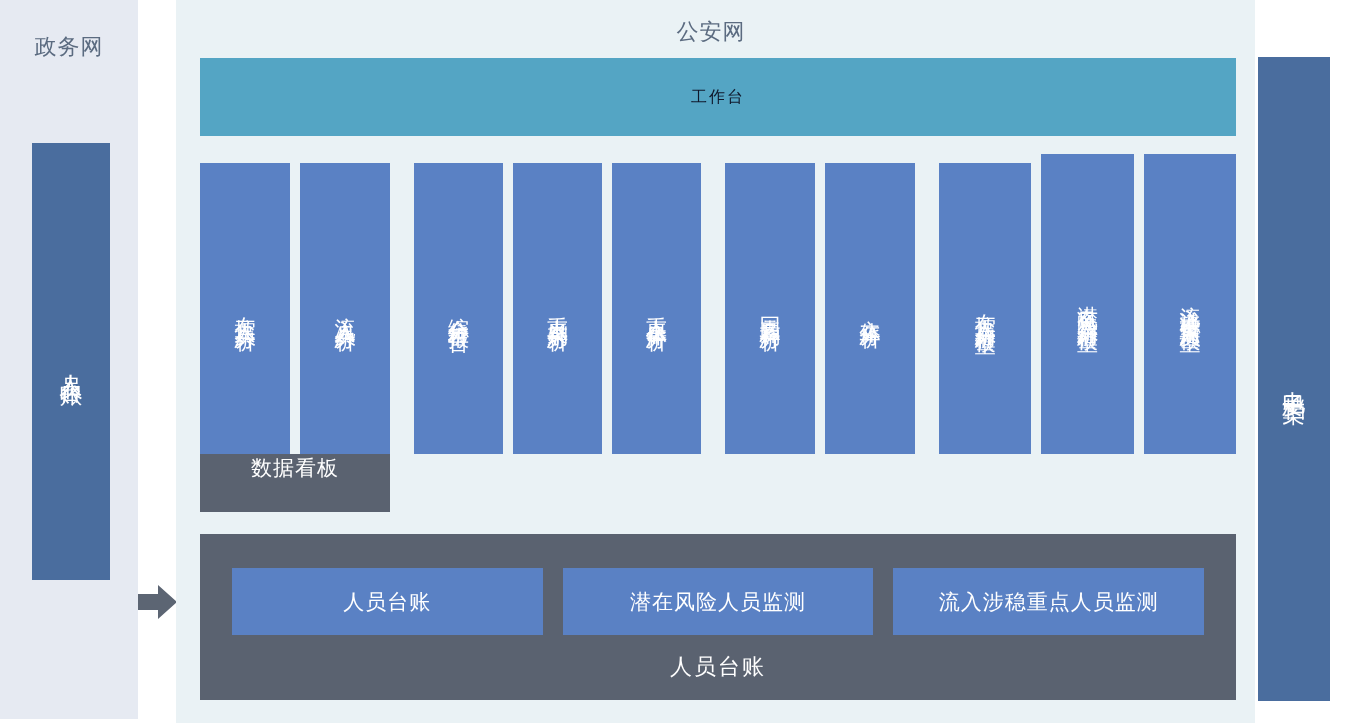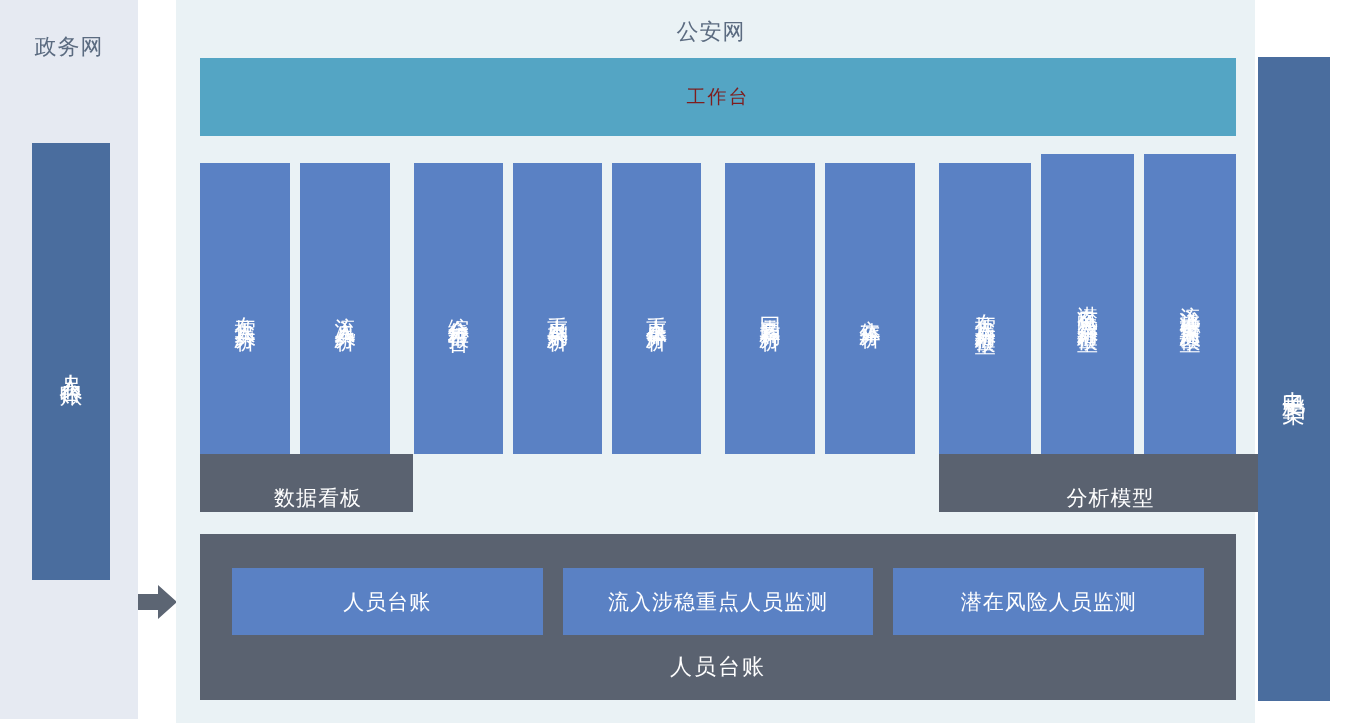--- a/index.html
+++ b/index.html
@@ -83,22 +83,22 @@
 
   
   #workbench-bar {
     position: absolute;
     left: 24px; top: 58px;
     width: 1036px; height: 78px;
     background: #54a5c4;
     display: flex;
     align-items: center;
     justify-content: center;
-    color: #7f1d1d;
-    font-size: 19px;
+    color: #0f172a;
+    font-size: 16px;
     letter-spacing: 2px;
   }
 
   
   #groups-row {
     position: absolute;
     left: 24px; top: 163px;
     width: 1036px; height: 349px;
   }
   .group {
@@ -126,26 +126,25 @@
     margin-top: -9px;
     height: 300px;
   }
   .group-footer {
     position: absolute;
     left: 0; bottom: 0;
     width: 100%;
     height: 58px;
     background: #5a6270;
     display: flex;
-    align-items: flex-end;
+    align-items: flex-start;
     justify-content: center;
     color: #ffffff;
     font-size: 21px;
     letter-spacing: 1px;
-    padding-left: 23px;
   }
 
   #group-0 { left: 0px;   width: 190px; }
   #group-1 { left: 214px; width: 287px; }
   #group-2 { left: 525px; width: 190px; }
   #group-3 { left: 739px; width: 297px; }
 
   
   #ledger-panel {
     position: absolute;
@@ -263,37 +262,34 @@
         <div class="card">
           <span class="vtext">在控人员分析模型</span>
         </div>
         <div class="card tall">
           <span class="vtext">潜在风险人员分析模型</span>
         </div>
         <div class="card tall">
           <span class="vtext">流入涉稳重点人员模型</span>
         </div>
       </div>
-      <div class="group-footer">
-        <span>分析模型</span>
-      </div>
     </div>
 
   </div>
 
   <div id="ledger-panel">
     <div id="ledger-buttons">
       <div class="ledger-button">
         <span>人员台账</span>
       </div>
       <div class="ledger-button">
+        <span>潜在风险人员监测</span>
+      </div>
+      <div class="ledger-button">
         <span>流入涉稳重点人员监测</span>
-      </div>
-      <div class="ledger-button">
-        <span>潜在风险人员监测</span>
       </div>
     </div>
     <div id="ledger-caption">人员台账</div>
   </div>
 
 </div>
 
 <div id="right-vertical-bar">
   <span class="vtext">电子档案</span>
 </div>

